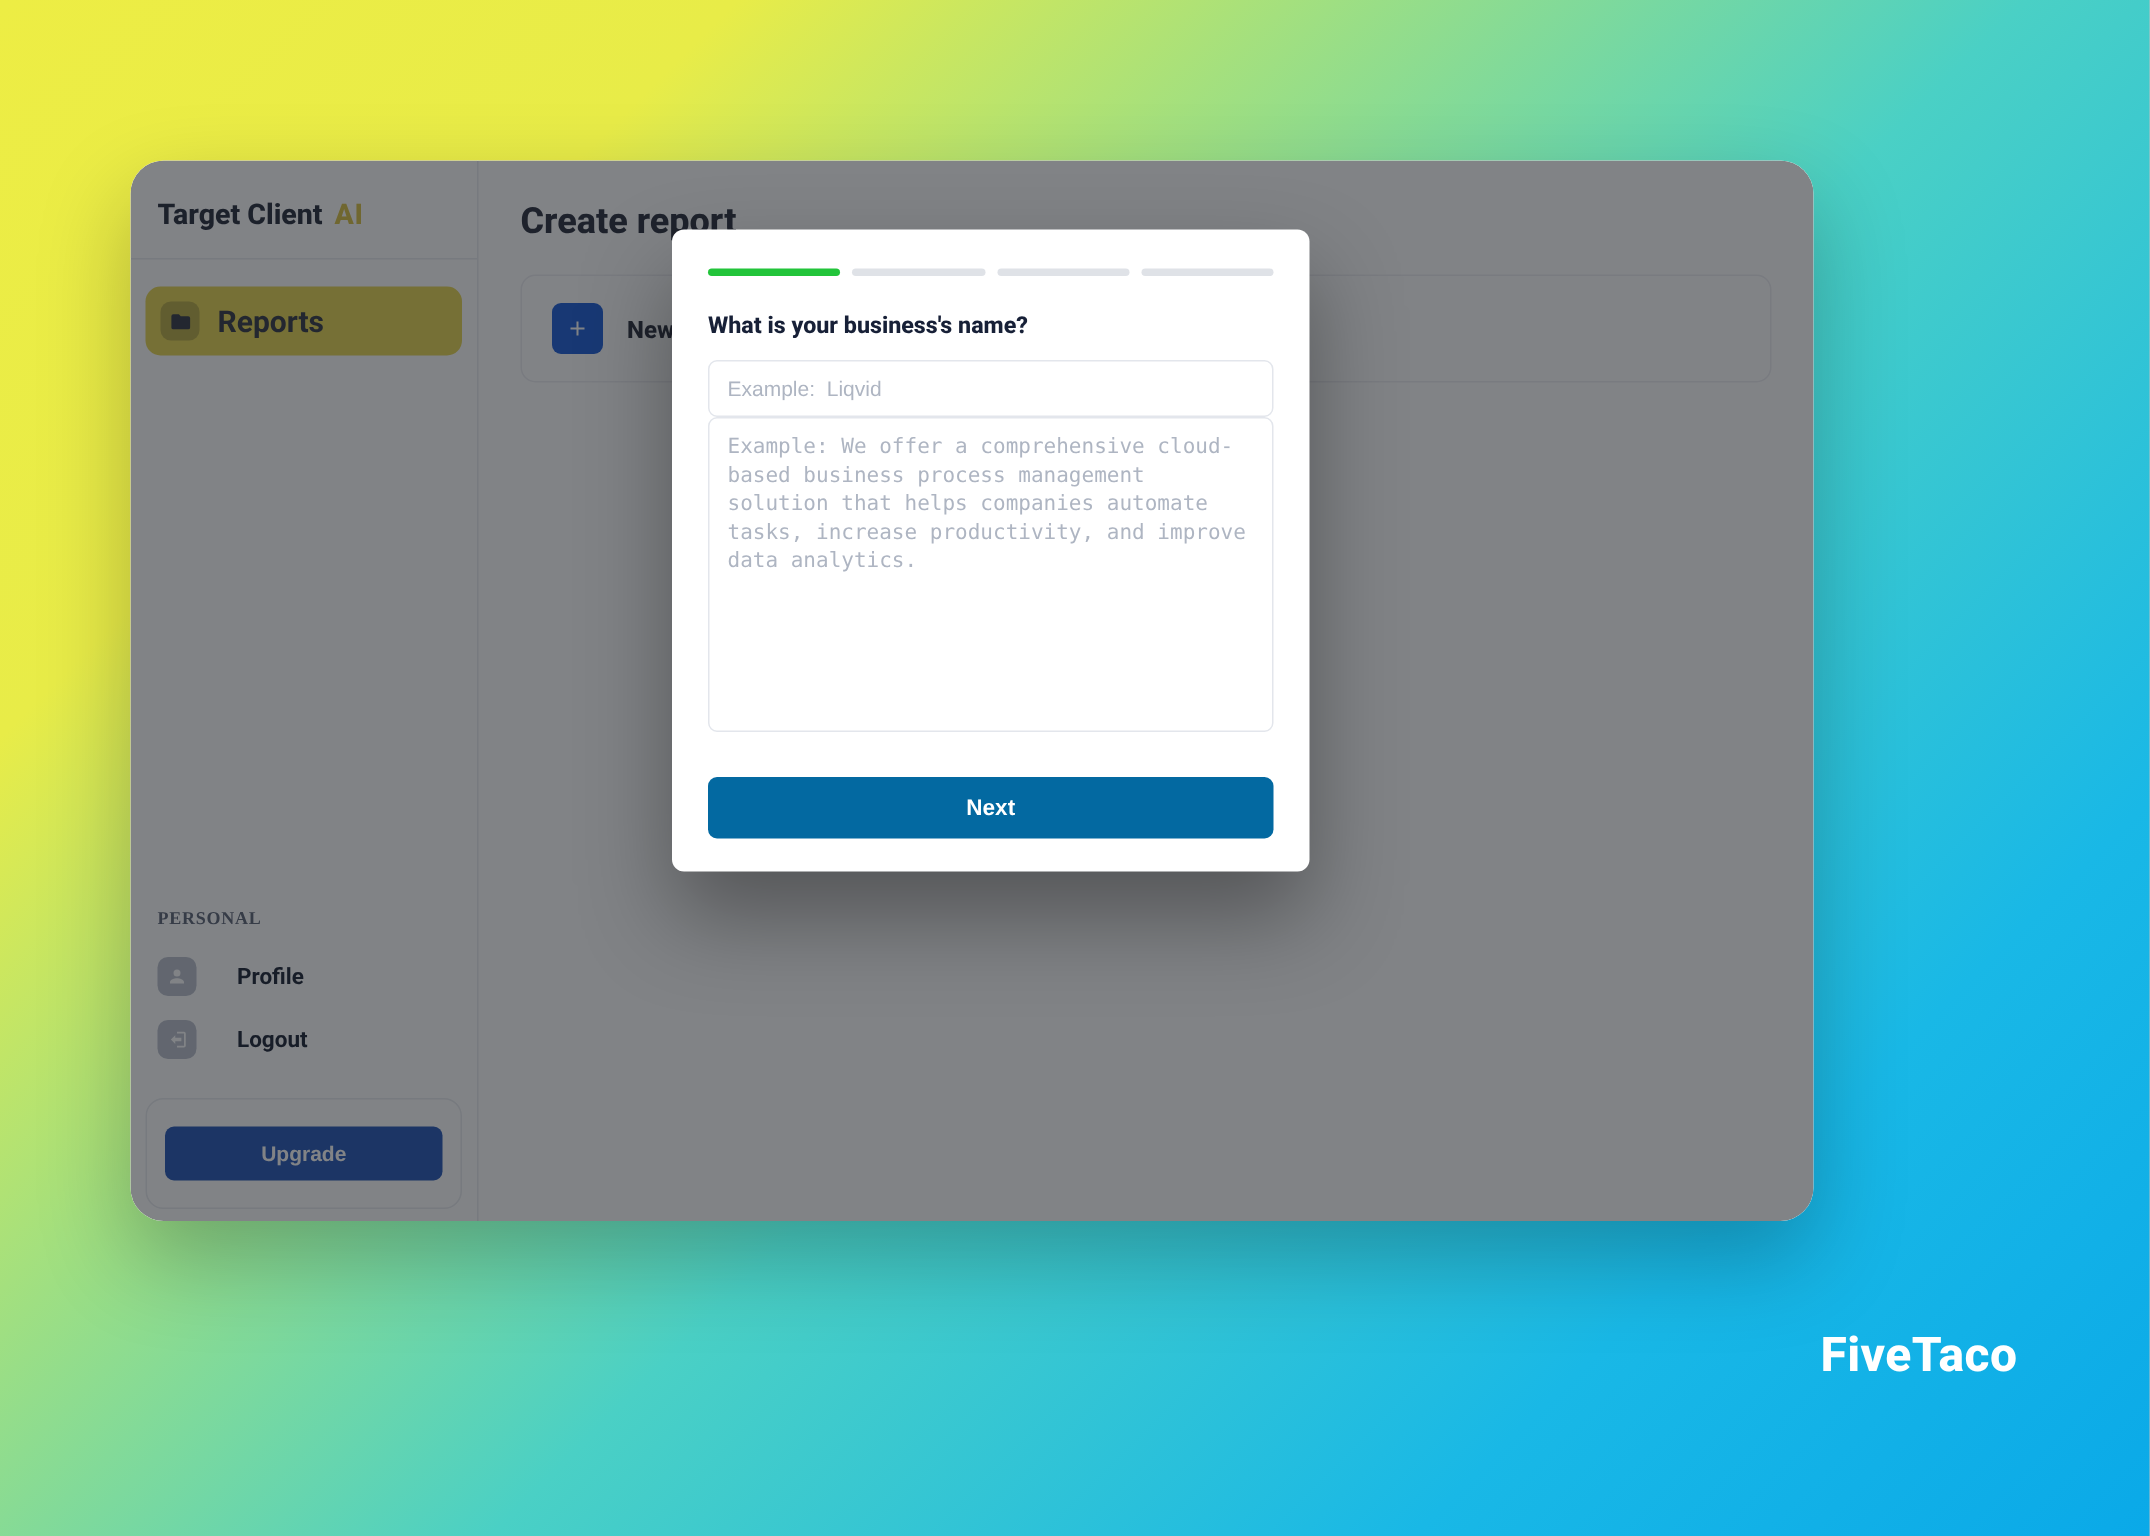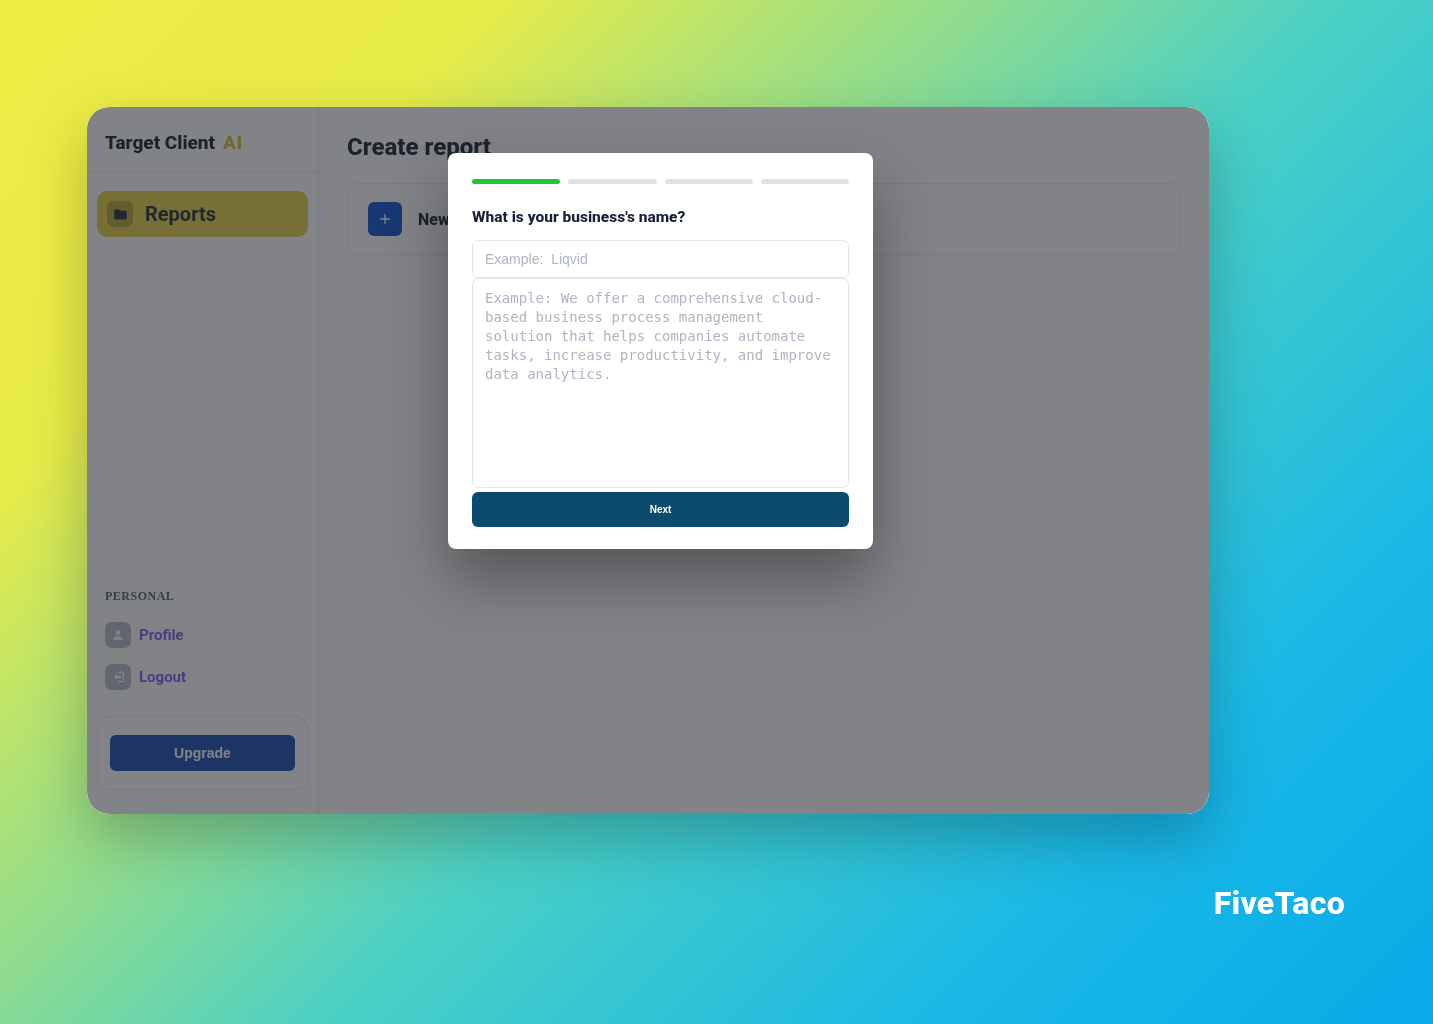--- a/index.html
+++ b/index.html
@@ -22,21 +22,21 @@
     box-shadow: 0 25px 60px rgba(0,0,0,0.25);
     display: flex;
     overflow: hidden;
   }
 
   .sidebar {
     width: 232px;
     border-right: 1px solid #e8eaee;
     display: flex;
     flex-direction: column;
-    padding: 18px 10px 24px 10px;
+    padding: 18px 10px 8px 10px;
   }
   .brand {
     display: flex;
     align-items: baseline;
     gap: 8px;
     padding: 8px 8px 18px 8px;
     border-bottom: 1px solid #e8eaee;
     margin: -18px -10px 14px -10px;
     padding-left: 18px;
     padding-right: 18px;
@@ -67,22 +67,22 @@
   }
   .nav-icon svg { width: 15px; height: 15px; fill:#2a2f3d; }
 
   .spacer { flex: 1; }
 
   .section-label {
     font-size: 12px; font-weight: 800; letter-spacing: .5px;
     color: #565e71; padding: 0 8px 10px 8px; font-family: Liberation Serif, serif;
   }
   .personal-item {
-    display:flex; align-items:center; gap:8px;
-    padding: 8px 8px; font-weight:700; font-size:15px; color:#8b5cf6;
+    display:flex; align-items:center; gap:27px;
+    padding: 8px 8px; font-weight:700; font-size:15px; color:#0f172a;
     cursor:pointer;
   }
   .pi-icon {
     width:26px; height:26px; border-radius:7px; background:#b8becb;
     display:flex; align-items:center; justify-content:center;
   }
   .pi-icon svg { width:14px; height:14px; fill:#fff; }
 
   .upgrade-card {
     margin-top: 18px;
@@ -138,22 +138,22 @@
     width:100%; padding:10px 12px; border:1px solid #e3e6ec; border-radius:6px;
     font-size:14px; color:#3b4255; outline:none;
   }
   .text-input::placeholder { color:#aeb5c2; }
   .textarea {
     width:100%; height:210px; padding:10px 12px; border:1px solid #e3e6ec; border-radius:6px;
     font-size:14px; color:#3b4255; outline:none; resize:none; line-height:1.35;
   }
   .textarea::placeholder { color:#aeb5c2; }
   .next-btn {
-    width:100%; background:#0c4a6e; color:#fff; border:0;
-    border-radius:6px; padding:12px 0; font-weight:800; font-size:10px; cursor:pointer;
+    width:100%; margin-top:26px; background:#0369a1; color:#fff; border:0;
+    border-radius:6px; padding:12px 0; font-weight:800; font-size:15px; cursor:pointer;
   }
 
   .footer-brand {
     position:absolute; right:88px; bottom:102px;
     font-weight:800; font-size:32px; color:#fff; letter-spacing:.3px;
   }
 </style>
 </head>
 <body>
 

